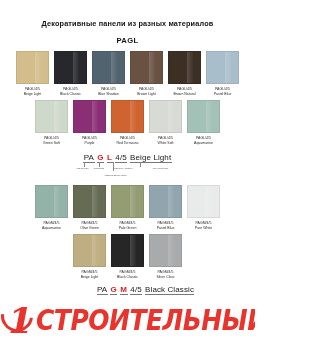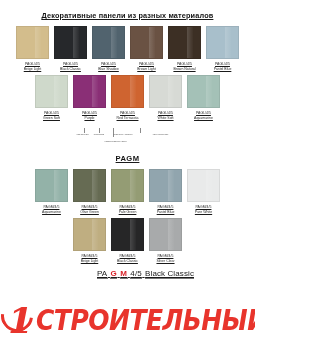--- a/index.html
+++ b/index.html
@@ -14,22 +14,21 @@
     position: relative;
     overflow: hidden;
     font-family: "Liberation Sans", sans-serif;
     color: #1a1a1a;
     -webkit-font-smoothing: antialiased;
   }
 
   .page {
     position: absolute;
     inset: 0;
-    padding: 0;
-    text-decoration: underline;
+    padding: 8px;
   }
 
   
   .doc-title {
     text-align: center;
     font-size: 7.3px;
     font-weight: bold;
     letter-spacing: 0.15px;
     margin: 11px 0 0 0;
     color: #141414;
@@ -198,20 +197,21 @@
     margin-left: 36px;
   }
 </style>
 </head>
 <body>
 
 <div class="page">
 
   <h1 class="doc-title">Декоративные панели из разных материалов</h1>
 
+  <h2 class="section-title pagl">PAGL</h2>
 
   <div class="swatch-row r1" id="pagl-row-0">
       <div class="swatch">
         <div class="swatch-chip" style="background: rgb(211, 189, 140);"></div>
         <div class="swatch-code">PAGL/4/5</div>
         <div class="swatch-name">Beige Light</div>
       </div>
       <div class="swatch">
         <div class="swatch-chip" style="background: rgb(38, 40, 43);"></div>
         <div class="swatch-code">PAGL/4/5</div>
@@ -260,37 +260,43 @@
         <div class="swatch-name">White Soft</div>
       </div>
       <div class="swatch">
         <div class="swatch-chip" style="background: rgb(164, 193, 183);"></div>
         <div class="swatch-code">PAGL/4/5</div>
         <div class="swatch-name">Aquamarine</div>
       </div>
     </div>
 
   <div class="callout">
+    <div class="callout-code">
+      <span class="seg">PA</span>
+      <span class="seg hl">G</span>
+      <span class="seg hl">L</span>
+      <span class="seg">4/5</span>
+      <span class="seg">Beige Light</span>
+    </div>
     <div class="callout-legs">
       <i style="left:14%"></i>
         <i style="left:27%"></i>
       <i style="left:38%"></i>
         <i style="left:60%"></i>
       <i style="left:38%; top:5px; height:4px"></i>
     </div>
     <div class="callout-notes">
       <div class="callout-note" style="left:20%">тип панели</div>
       <div class="callout-note" style="left:31%">материал</div>
       <div class="callout-note" style="left:47%">толщина / размер</div>
       <div class="callout-note" style="left:72%">цвет покрытия</div>
       <div class="callout-note bottom" style="left:42%">наименование цвета</div>
     </div>
   </div>
 
-  <h2 class="section-title pagm">PAGM</h2>
 
   <div class="swatch-row r1" id="pagm-row-0">
       <div class="swatch">
         <div class="swatch-chip" style="background: rgb(147, 178, 168);"></div>
         <div class="swatch-code">PAGM/4/5</div>
         <div class="swatch-name">Aquamarine</div>
       </div>
       <div class="swatch">
         <div class="swatch-chip" style="background: rgb(102, 107, 83);"></div>
         <div class="swatch-code">PAGM/4/5</div>

